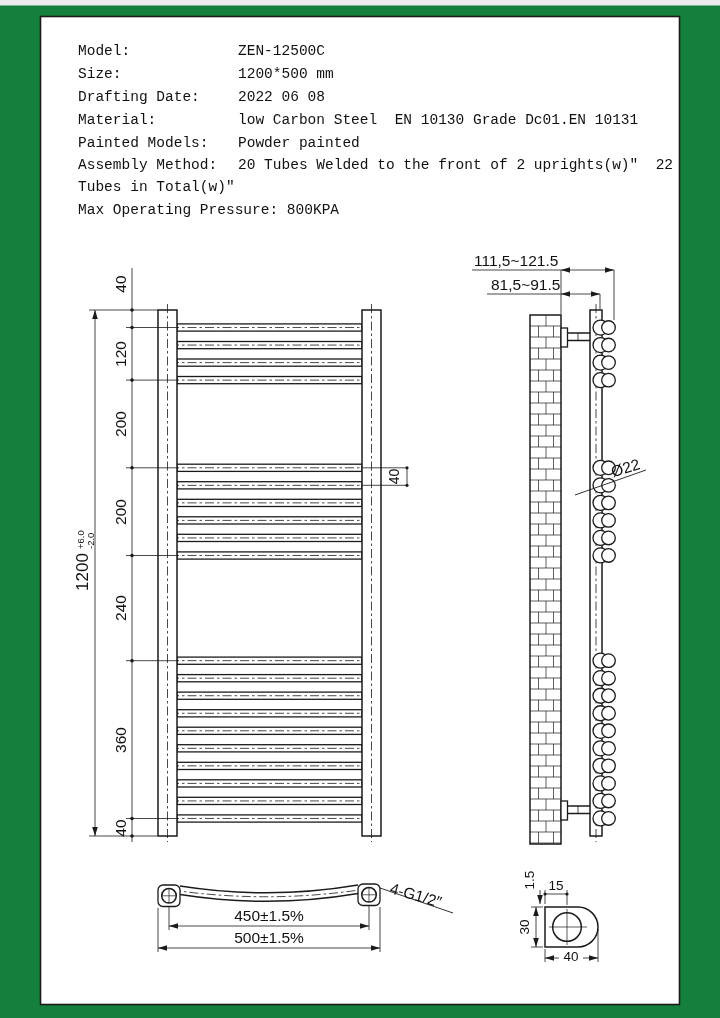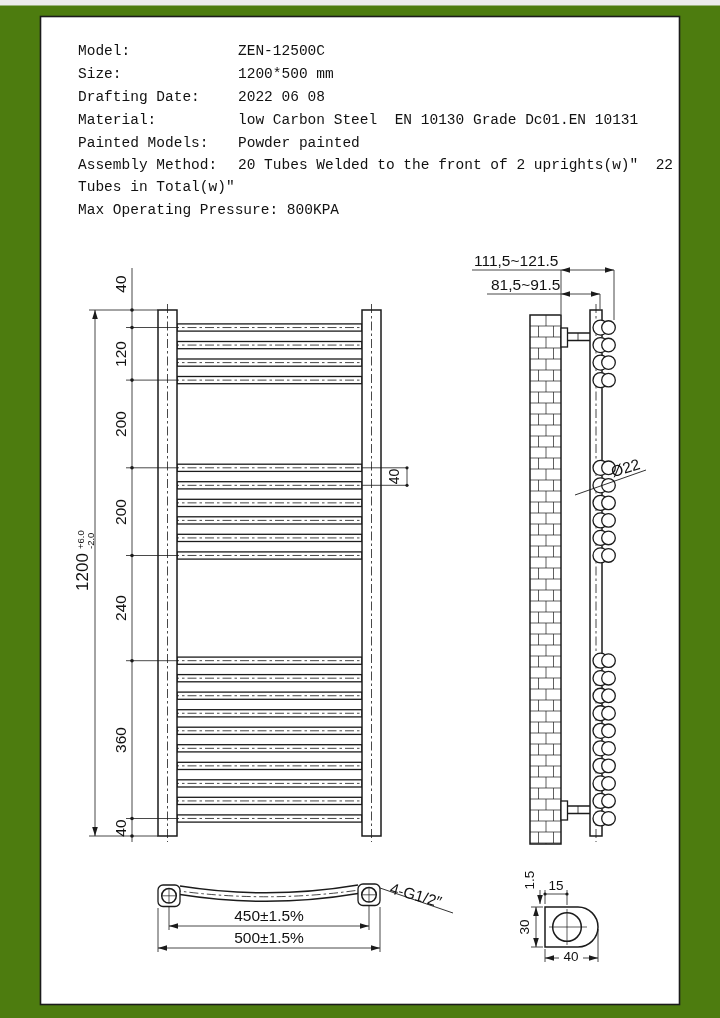--- a/index.html
+++ b/index.html
@@ -1,16 +1,16 @@
 <!DOCTYPE html>
 <html><head>
 <meta charset="utf-8">
 <style>
   html,body{margin:0;padding:0;background:#fff;}
-  #stage{position:relative;width:720px;height:1018px;background:#4d7c0f;overflow:hidden;}
+  #stage{position:relative;width:720px;height:1018px;background:#15803d;overflow:hidden;}
   svg{display:block;}
   svg text{fill:#111;}
   .spec{font-family:"Liberation Mono","DejaVu Sans Mono",monospace;font-size:14.5px;white-space:pre;}
   .dim{font-family:"Liberation Sans","DejaVu Sans",sans-serif;font-size:15.5px;}
   .dimM{font-family:"Liberation Sans","DejaVu Sans",sans-serif;font-size:14px;}
   .dimS{font-family:"Liberation Sans","DejaVu Sans",sans-serif;font-size:13.5px;}
   .dimL{font-family:"Liberation Sans","DejaVu Sans",sans-serif;font-size:17px;}
   .tol{font-family:"Liberation Sans","DejaVu Sans",sans-serif;font-size:9.5px;}
   .ol{stroke:#1b1b1b;stroke-width:1.5;fill:none;}
   .olf{stroke:#1b1b1b;stroke-width:1.5;fill:#fff;}

